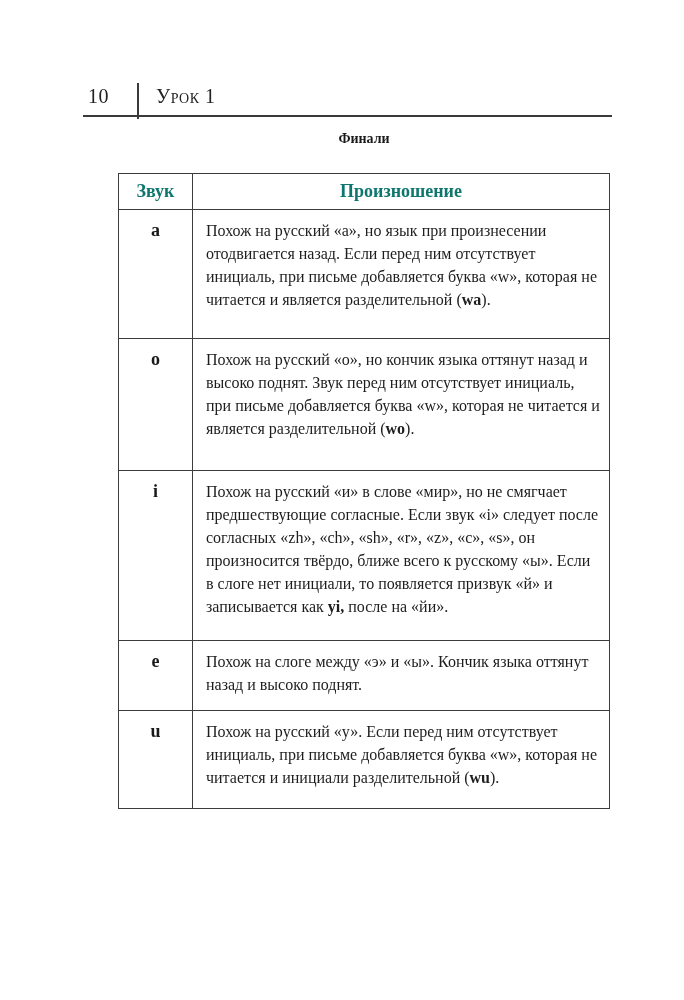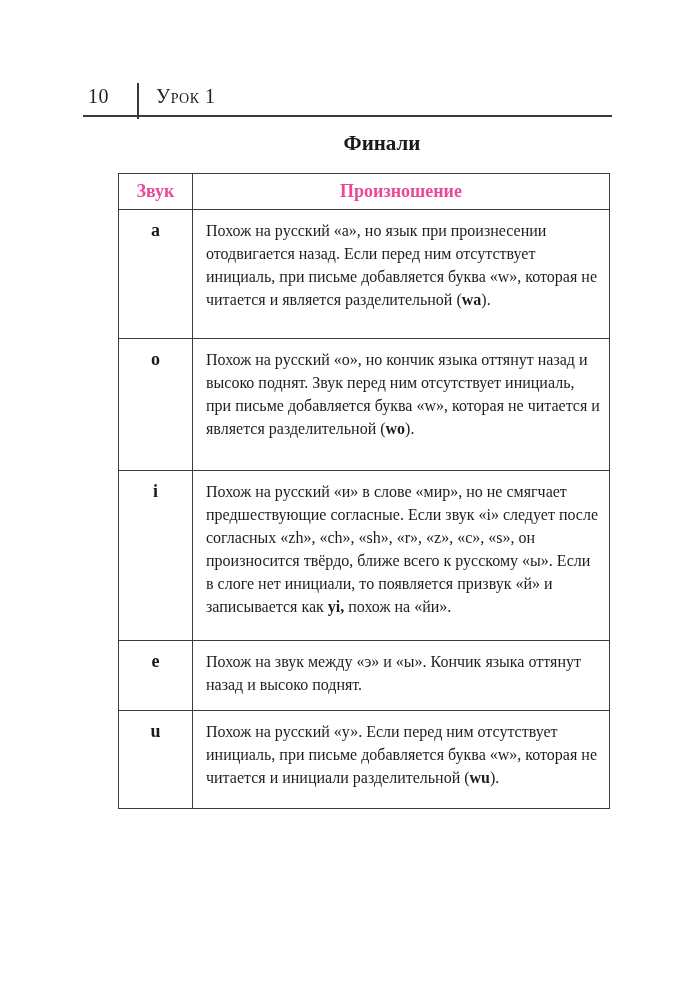--- a/index.html
+++ b/index.html
@@ -39,24 +39,24 @@
   .head-rule {
     position: absolute;
     left: 83px; top: 115px;
     width: 529px; height: 1.5px;
     background: #3a3a3a;
   }
 
   
   .section-title {
     position: absolute;
-    left: 136px; top: 131px;
+    left: 118px; top: 131px;
     width: 492px;
     text-align: center;
-    font-size: 21px;
+    font-size: 14px;
     font-weight: bold;
     color: #1a1a1a;
   }
 
   
   table.finals {
     position: absolute;
     left: 118px; top: 173px;
     width: 492px;
     border-collapse: collapse;
@@ -65,21 +65,21 @@
   table.finals col.c-sound { width: 74px; }
   table.finals th, table.finals td {
     border: 1.5px solid #3c3c3c;
   }
   table.finals th {
     height: 36px;
     font-size: 18px;
     font-weight: bold;
     text-align: center;
     vertical-align: middle;
-    color: #ec4899;
+    color: #0f766e;
     padding: 2px 0;
   }
   table.finals td {
     vertical-align: top;
   }
   td.sound {
     text-align: center;
     font-size: 18px;
     padding-top: 10px;
     color: #1a1a1a;
@@ -126,25 +126,25 @@
         <tr class="row-a">
     <td class="sound"><b>a</b></td>
     <td class="desc"><span>Похож на русский «а», но язык при произнесении отодвигается назад. Если перед ним отсутствует инициаль, при письме добавляется буква «w», которая не читается и является разделительной (</span><b>wa</b><span>).</span></td>
   </tr>
         <tr class="row-o">
     <td class="sound"><b>o</b></td>
     <td class="desc"><span>Похож на русский «о», но кончик языка оттянут назад и высоко поднят. Звук перед ним отсутствует инициаль, при письме добавляется буква «w», которая не читается и является разделительной (</span><b>wo</b><span>).</span></td>
   </tr>
         <tr class="row-i">
     <td class="sound"><b>i</b></td>
-    <td class="desc"><span>Похож на русский «и» в слове «мир», но не смягчает предшествующие согласные. Если звук «i» следует после согласных «zh», «ch», «sh», «r», «z», «c», «s», он произносится твёрдо, ближе всего к русскому «ы». Если в слоге нет инициали, то появляется призвук «й» и записывается как </span><b>yi,</b><span> похож на «йи».</span></td>
+    <td class="desc"><span>Похож на русский «и» в слове «мир», но не смягчает предшествующие согласные. Если звук «i» следует после согласных «zh», «ch», «sh», «r», «z», «c», «s», он произносится твёрдо, ближе всего к русскому «ы». Если в слоге нет инициали, то появляется призвук «й» и записывается как </span><b>yi,</b><span> после на «йи».</span></td>
   </tr>
         <tr class="row-e">
     <td class="sound"><b>e</b></td>
-    <td class="desc"><span>Похож на звук между «э» и «ы». Кончик языка оттянут назад и высоко поднят.</span></td>
+    <td class="desc"><span>Похож на слоге между «э» и «ы». Кончик языка оттянут назад и высоко поднят.</span></td>
   </tr>
         <tr class="row-u">
     <td class="sound"><b>u</b></td>
     <td class="desc"><span>Похож на русский «у». Если перед ним отсутствует инициаль, при письме добавляется буква «w», которая не читается и инициали разделительной (</span><b>wu</b><span>).</span></td>
   </tr>
       </tbody>
   </table>
 
 </div>
 

